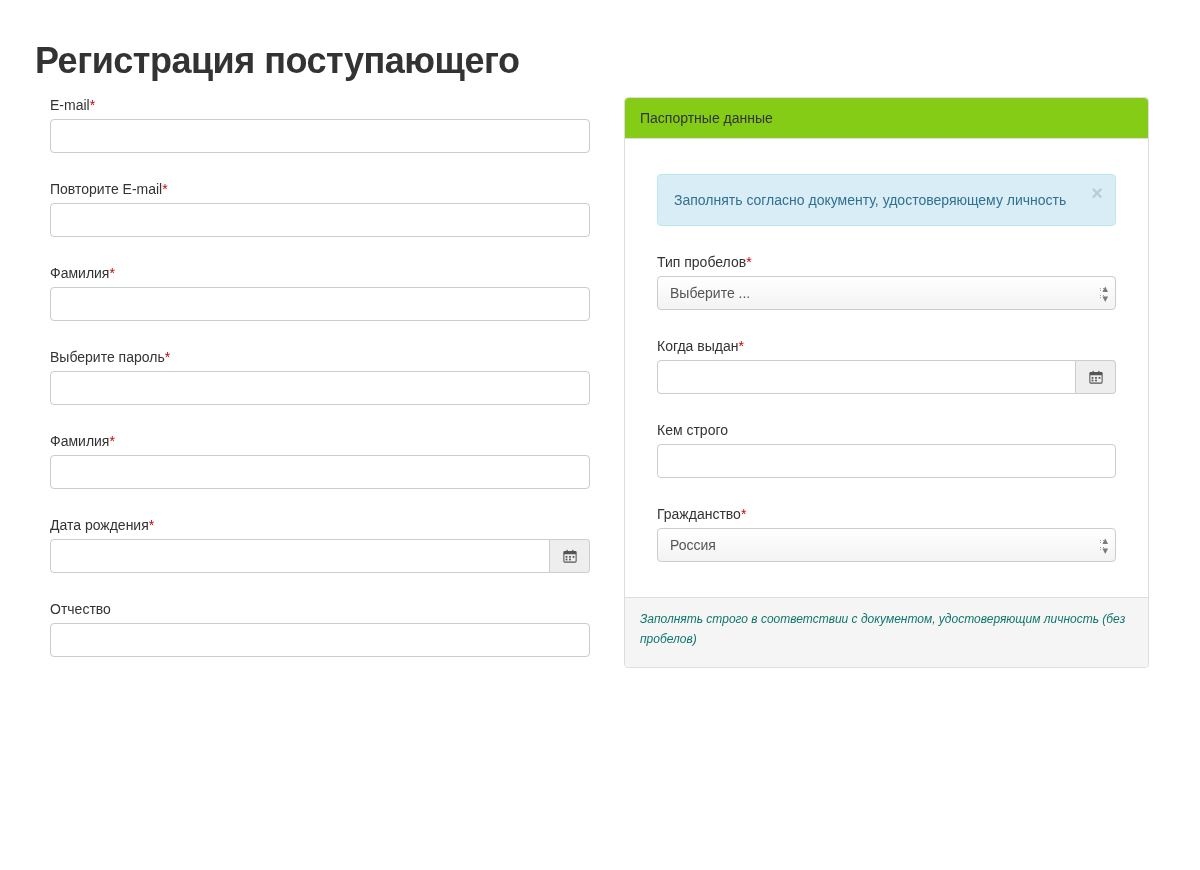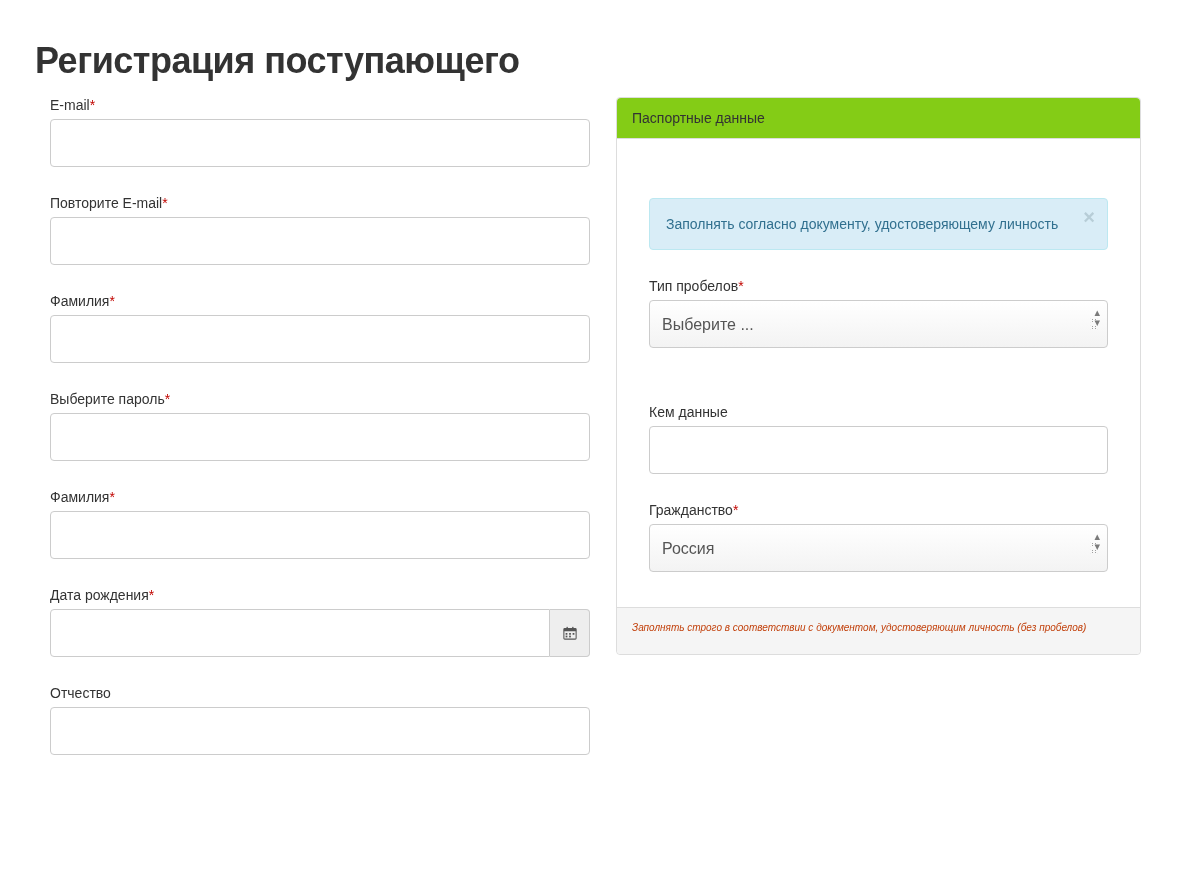--- a/index.html
+++ b/index.html
@@ -16,39 +16,39 @@
     padding: 20px 35px 40px 35px;
   }
   h1 {
     font-size: 36px;
     font-weight: 600;
     margin: 20px 0 15px 0;
     letter-spacing: -0.5px;
   }
   .row {
     display: flex;
-    gap: 26px;
+    gap: 34px;
     align-items: flex-start;
   }
   .col-left { width: 555px; padding-left: 15px; }
   .col-right { width: 525px; }
   .form-group { margin-bottom: 28px; }
   .form-group:last-child { margin-bottom: 15px; }
   label {
     display: block;
     font-weight: 400;
     margin-bottom: 6px;
   }
   .req { color: #c10500; }
   input.form-control, select.form-control {
     display: block;
     width: 100%;
-    height: 48px;
+    height: 34px;
     padding: 6px 12px;
-    font-size: 16px;
+    font-size: 14px;
     color: #555;
     background: #fff;
     border: 1px solid #ccc;
     border-radius: 4px;
     outline: none;
   }
   select.form-control {
     appearance: none;
     background: linear-gradient(#fff, #f3f3f3);
     color: #555;
@@ -111,34 +111,33 @@
   .panel-body {
     padding: 35px 32px 20px 32px;
   }
   .panel-footer {
     padding: 12px 15px 18px 15px;
     background: #f5f5f5;
     border-top: 1px solid #ddd;
     border-bottom-left-radius: 4px;
     border-bottom-right-radius: 4px;
     font-style: italic;
-    font-size: 10px;
-    color: #c2410c;
+    font-size: 12px;
+    color: #0f766e;
     line-height: 1.6;
   }
   .alert {
     position: relative;
     background: #d9edf7;
     border: 1px solid #bce8f1;
     color: #31708f;
     border-radius: 4px;
     padding: 14px 35px 14px 16px;
     margin-bottom: 28px;
     line-height: 1.6;
-    margin-top: 24px;
   }
   .alert .close {
     position: absolute;
     top: 8px;
     right: 12px;
     color: #b7cdd7;
     font-size: 20px;
     font-weight: 700;
     cursor: pointer;
     line-height: 1;
@@ -225,24 +224,43 @@
             <div class="select-wrap">
               <select class="form-control">
                 <option>Выберите ...</option>
               </select>
               <span class="select-caret">▴<br>▾</span>
             </div>
           </div>
 
 
           <div class="inner-row">
+            <div class="form-group">
+              <label><span>Когда выдан</span><span class="req">*</span></label>
+              <div class="input-group">
+                <input type="text" class="form-control" style="">
+                <span class="addon cal-icon">
+                  <svg viewBox="0 0 16 16" fill="#555">
+                      <rect x="1" y="3" width="14" height="12" rx="1" fill="none" stroke="#555" stroke-width="1.2"></rect>
+                      <rect x="1" y="3" width="14" height="3" fill="#555"></rect>
+                      <rect x="4" y="1" width="1.5" height="3" fill="#555"></rect>
+                      <rect x="10.5" y="1" width="1.5" height="3" fill="#555"></rect>
+                      <rect x="3" y="8" width="2" height="2" fill="#555"></rect>
+                      <rect x="7" y="8" width="2" height="2" fill="#555"></rect>
+                      <rect x="11" y="8" width="2" height="2" fill="#555"></rect>
+                      <rect x="3" y="11" width="2" height="2" fill="#555"></rect>
+                      <rect x="7" y="11" width="2" height="2" fill="#555"></rect>
+                    </svg>
+                </span>
+              </div>
+            </div>
           </div>
 
           <div class="form-group">
-            <label>Кем данные</label>
+            <label>Кем строго</label>
             <input type="text" class="form-control" style="">
           </div>
 
           <div class="form-group">
             <label><span>Гражданство</span><span class="req">*</span></label>
             <div class="select-wrap">
               <select class="form-control">
                 <option>Россия</option>
               </select>
               <span class="select-caret">▴<br>▾</span>

